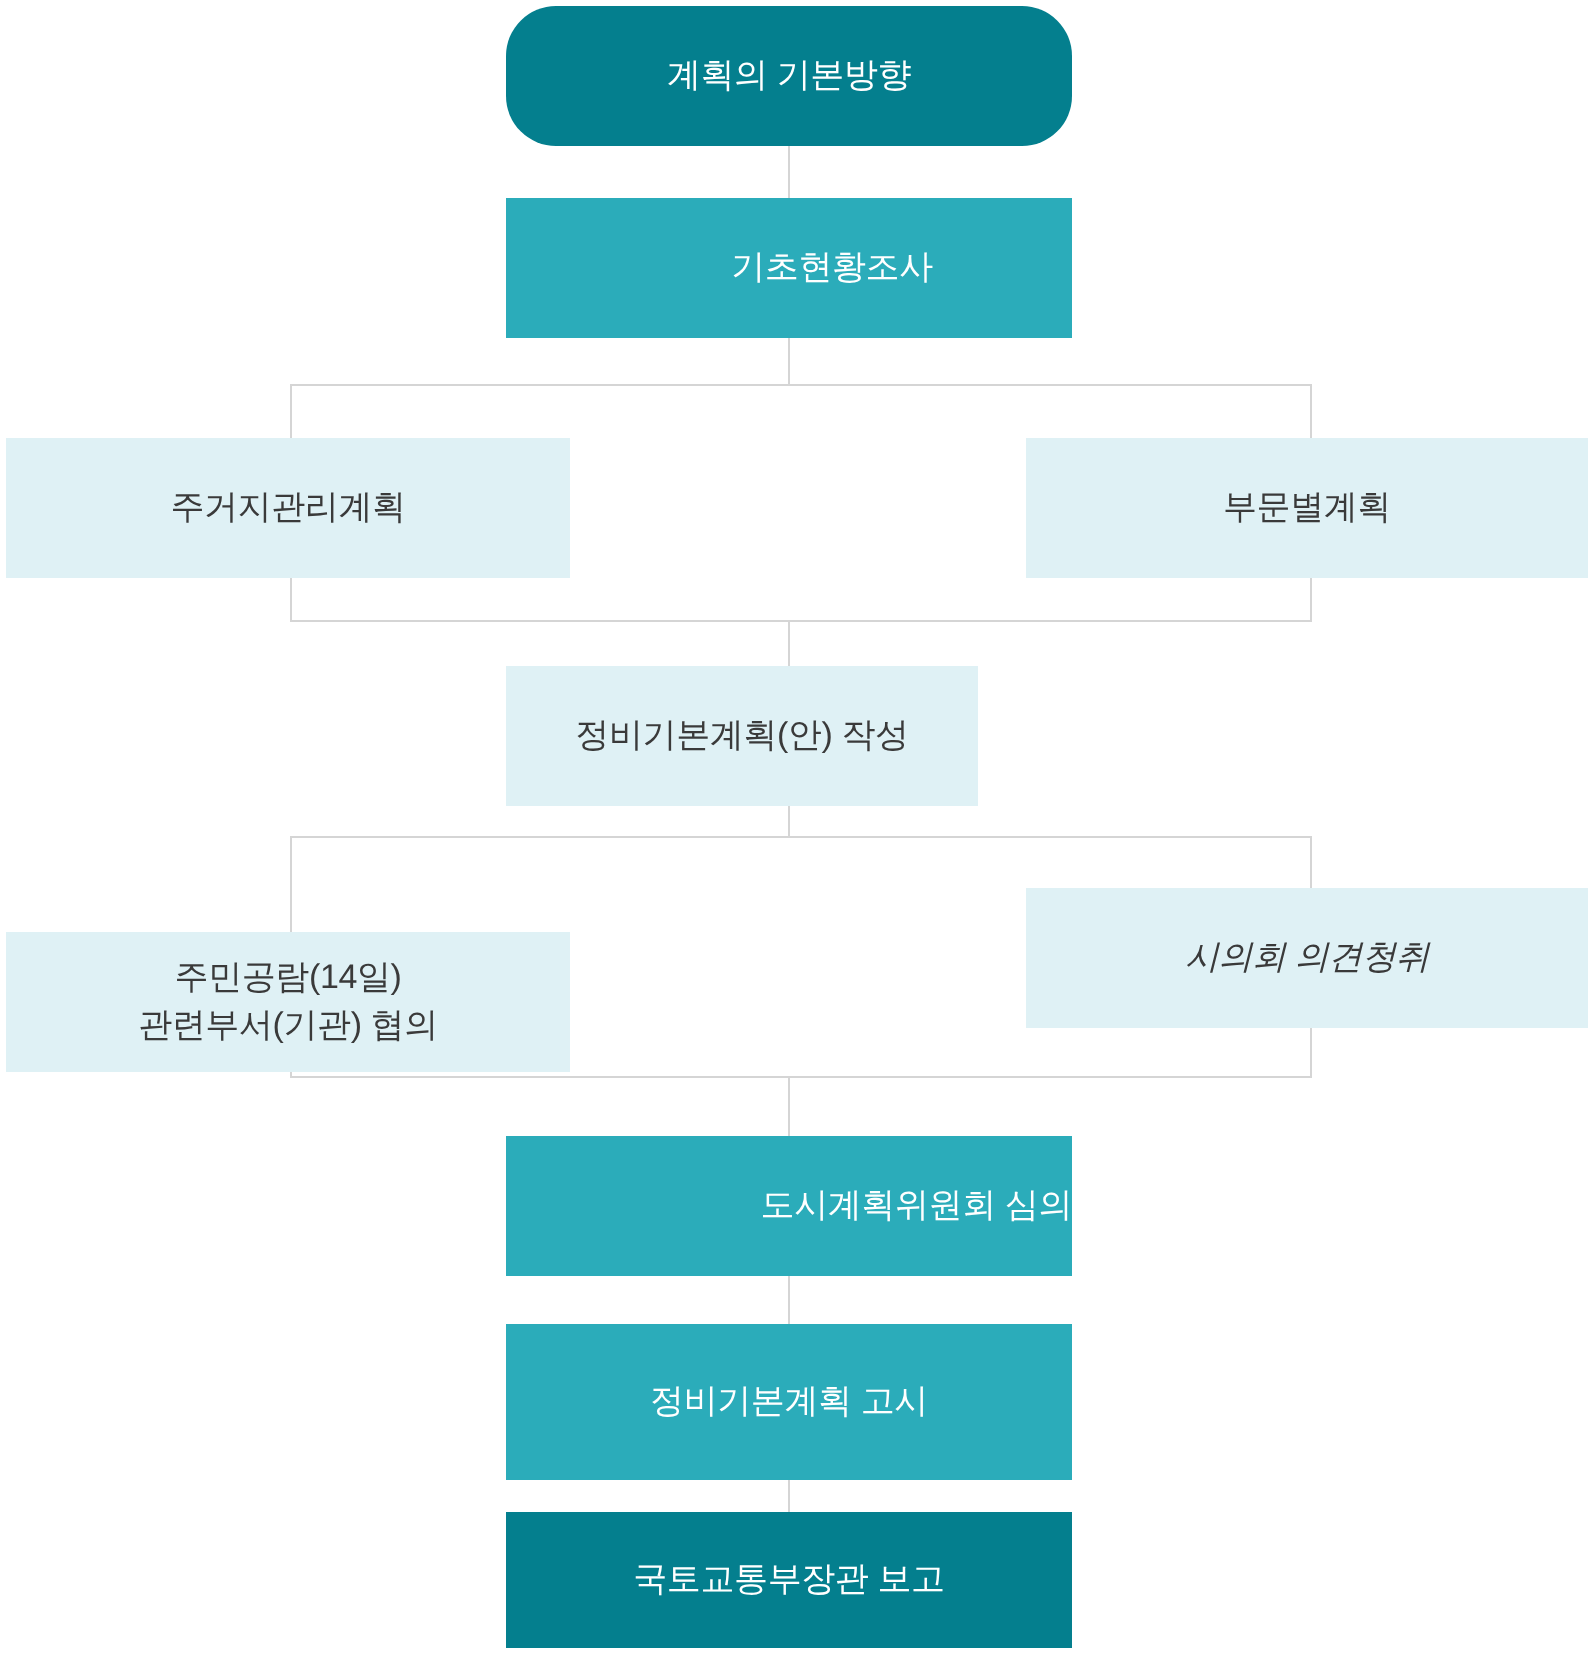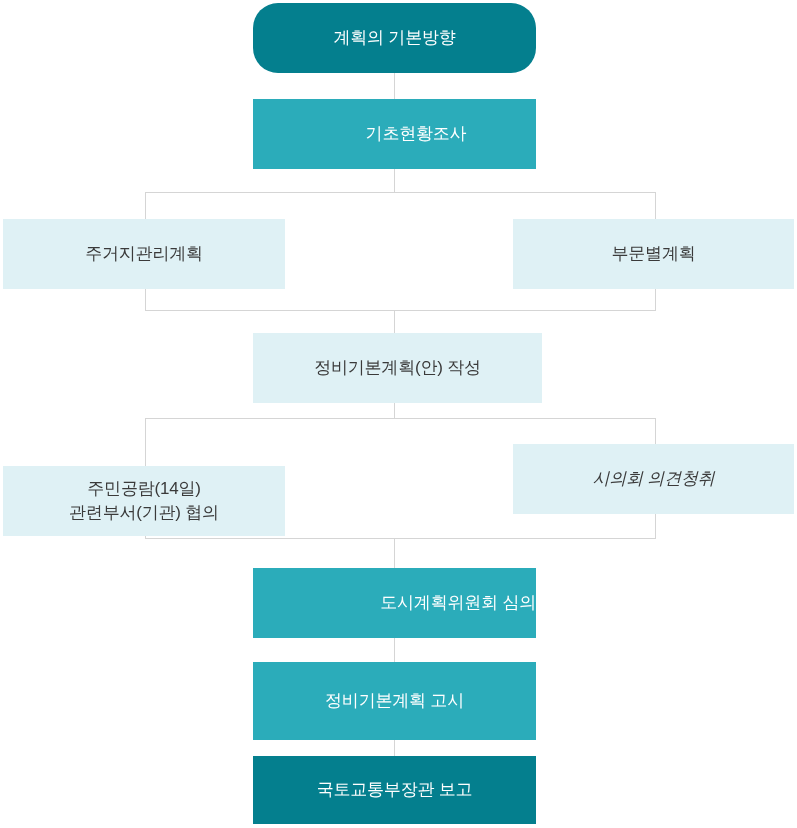--- a/index.html
+++ b/index.html
@@ -52,21 +52,21 @@
     left: 145px;
     width: 511px;
     border: 1px solid var(--connector-gray, #D5D5D5);
     background: transparent;
   }
   
   .n1  { left: 253px; top: 3px;   width: 283px; height: 70px; border-radius: 25px; }
   .n2  { left: 253px; top: 99px;  width: 283px; height: 70px; padding-left: 43px; }
   .n3  { left: 3px;   top: 219px; width: 282px; height: 70px; }
   .n4  { left: 513px; top: 219px; width: 281px; height: 70px; }
-  .n5  { left: 253px; top: 333px; width: 289px; height: 70px; }
+  .n5  { left: 253px; top: 333px; width: 236px; height: 70px; }
   .n6  { left: 3px;   top: 444px; width: 282px; height: 70px; margin-top: 22px; }
   .n7  { left: 513px; top: 444px; width: 281px; height: 70px; font-style: italic; }
   .n8  { left: 253px; top: 568px; width: 283px; height: 70px; align-items: flex-end; }
   .n9  { left: 253px; top: 662px; width: 283px; height: 78px; }
   .n10 { left: 253px; top: 756px; width: 283px; height: 68px; }
   
   .c1 { top: 72px;  height: 27px; }
   .c2 { top: 168px; height: 24px; }
   .c3 { top: 311px; height: 22px; }
   .c4 { top: 403px; height: 15px; }

